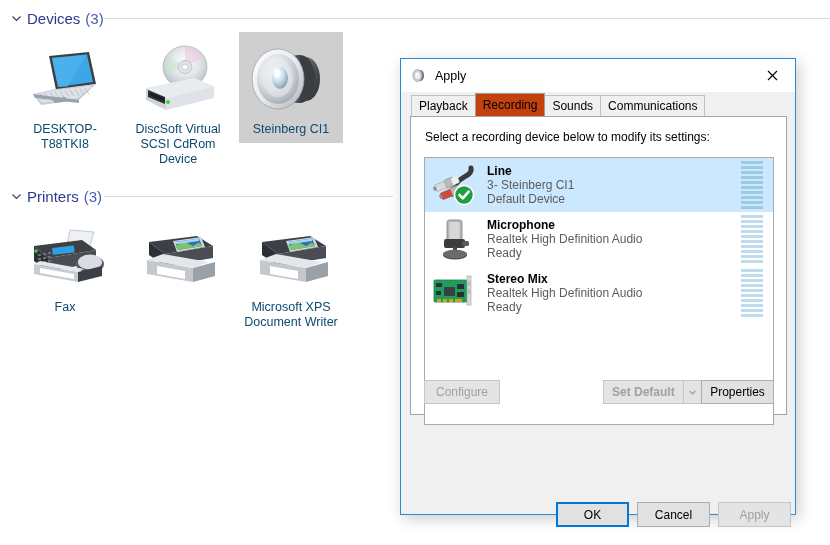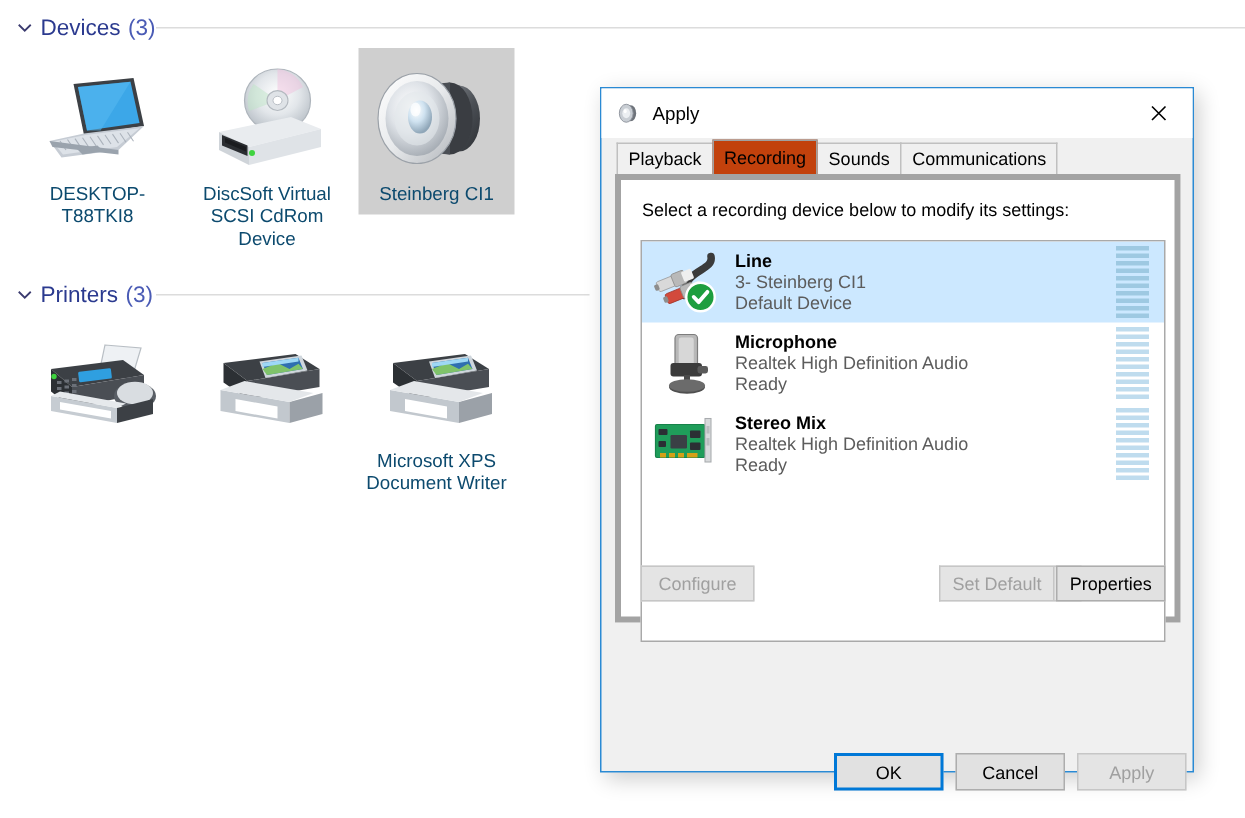--- a/index.html
+++ b/index.html
@@ -154,21 +154,21 @@
     padding-top: 4px;
   }
 
   .tabpanel {
     position: absolute;
     left: 9px;
     top: 57px;
     width: 377px;
     height: 299px;
     background: #ffffff;
-    border: 4px solid #a3a3a3;
+    border: 1px solid #a3a3a3;
     box-sizing: border-box;
   }
   .panel-caption {
     font-size: 12px;
     color: #000;
     margin: 13px 0 0 14px;
   }
 
   .listbox {
     position: absolute;
@@ -458,20 +458,21 @@
         </g>
         <circle cx="14" cy="25" r="1.8" fill="#3fd33f"></circle>
         <ellipse cx="68" cy="38" rx="14" ry="9" fill="#5a5f66"></ellipse>
         <ellipse cx="68" cy="36" rx="12" ry="7.5" fill="#d9dde1"></ellipse>
         <polygon points="12,38 56,46 56,56 12,48" fill="#c6ccd2"></polygon>
         <polygon points="12,38 56,46 62,43 18,35" fill="#e6e9ec"></polygon>
         <polygon points="18,42 52,48 52,53 18,47" fill="#ffffff"></polygon>
         <polygon points="56,46 80,40 80,50 56,56" fill="#3c4045"></polygon>
       </svg>
     </div>
+    <div class="tile-label">Fax</div>
   </div>
 
   <div class="tile" style="left:126px; top:210px;">
     <div class="tile-icon">
       <svg width="86" height="62" viewBox="0 0 86 62">
         <polygon points="14,16 62,10 78,20 30,28" fill="#3c4045"></polygon>
         <polygon points="14,16 30,28 30,40 14,29" fill="#2c3034"></polygon>
         <polygon points="30,28 78,20 78,32 30,40" fill="#4a4e54"></polygon>
         <polygon points="38,15 66,11 70,21 42,26" fill="#cfd6dc"></polygon>
         <polygon points="40,16 64,12.5 67,20 43,24" fill="#2f6fb0"></polygon>
@@ -644,21 +645,21 @@
               <div class="meter-seg"></div>
               <div class="meter-seg"></div>
             <div class="meter-seg"></div>
           </div>
         </div>
 
       </div>
 
       <div class="panel-buttons">
         <div class="btn disabled" style="left:13px; width:76px;">Configure</div>
-        <div class="split-btn" style="left:212px;">
+        <div class="split-btn" style="left:192px;font-weight:bold;">
           <div class="split-main">Set Default</div>
           <div class="split-arrow">
             <svg width="9" height="9" viewBox="0 0 9 9">
                 <path d="M1.5 3 L4.5 6 L7.5 3" fill="none" stroke="#a0a0a0" stroke-width="1.2"></path>
               </svg>
           </div>
         </div>
         <div class="btn" style="left:290px; width:73px;">Properties</div>
       </div>
     </div>

